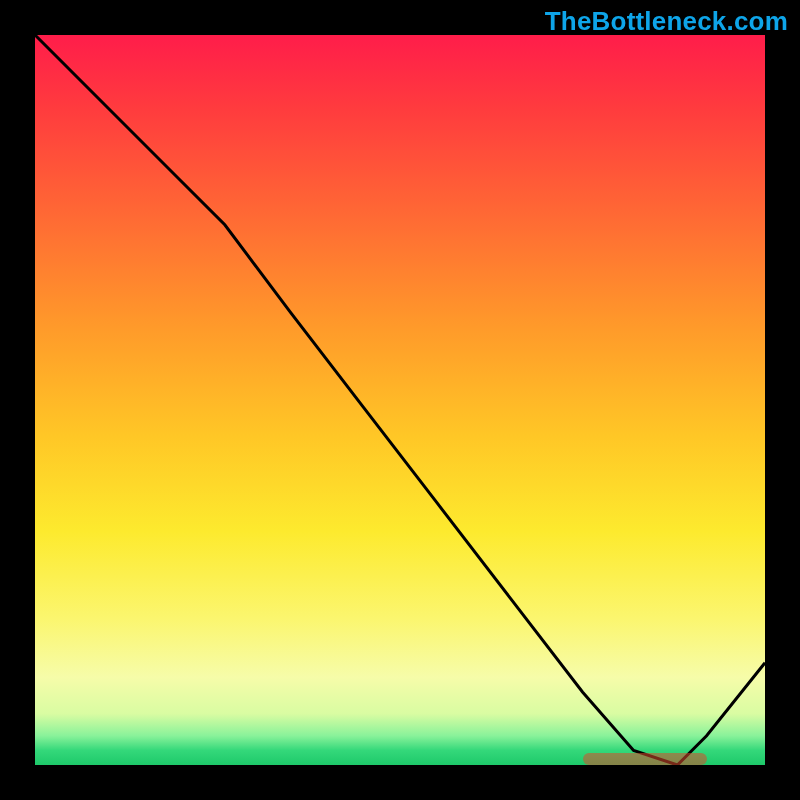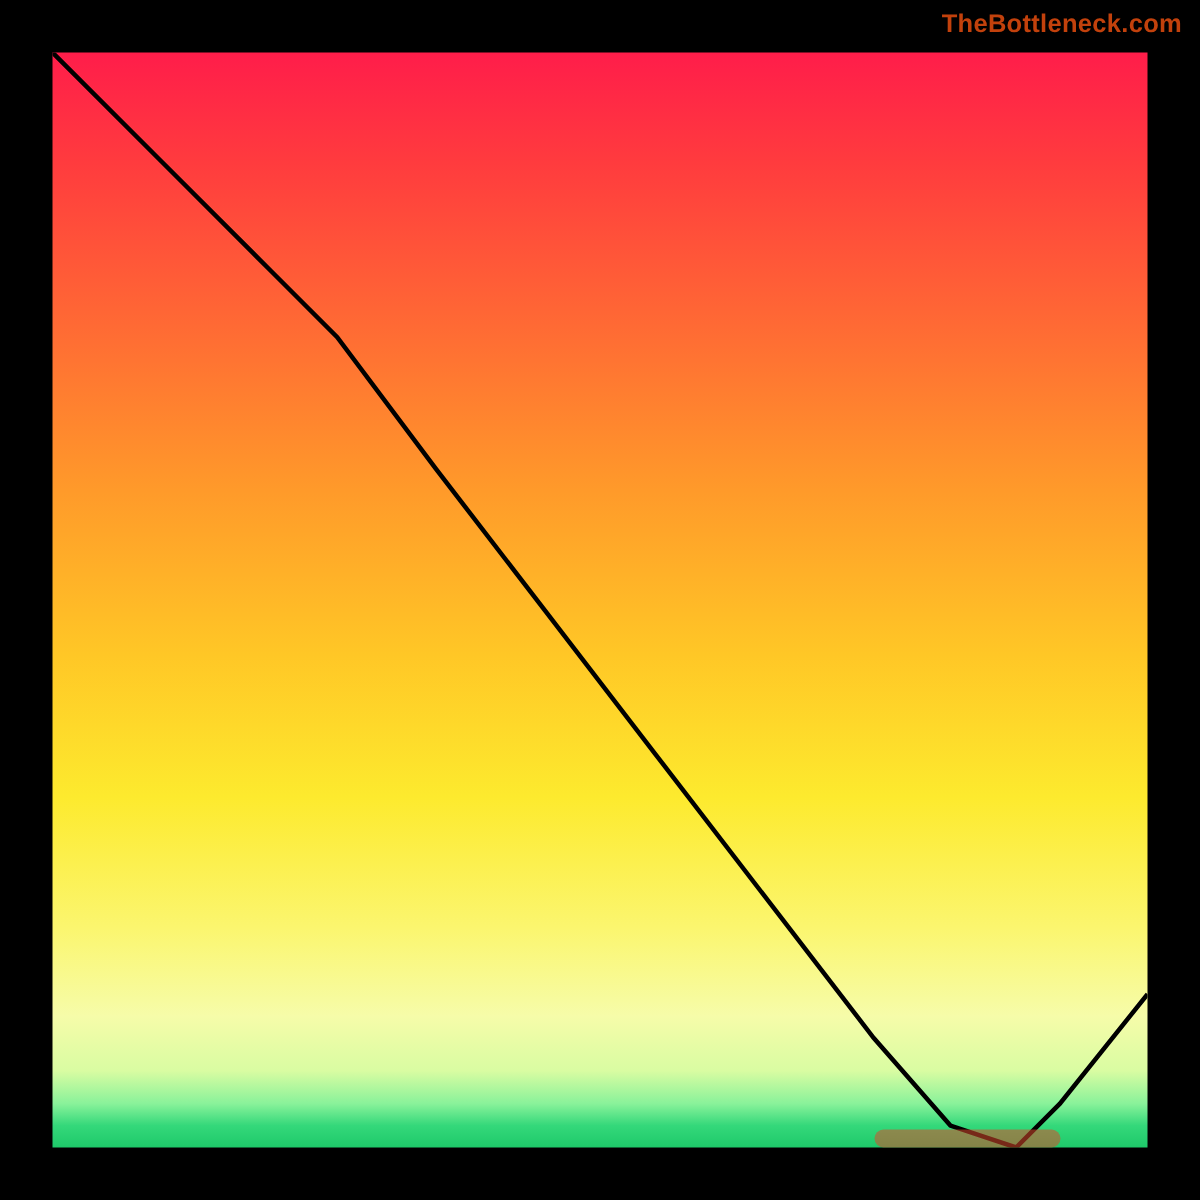--- a/index.html
+++ b/index.html
@@ -13,22 +13,22 @@
   }
   .frame {
     position: relative;
     width: 800px;
     height: 800px;
   }
   .watermark {
     position: absolute;
     top: 6px;
     right: 12px;
-    color: #c2410c;
-    font-size: 17px;
+    color: #0ea5e9;
+    font-size: 26px;
     font-weight: 600;
     letter-spacing: 0.2px;
     z-index: 3;
   }
   .plot-border {
     position: absolute;
     left: 35px;
     top: 35px;
     width: 730px;
     height: 730px;

